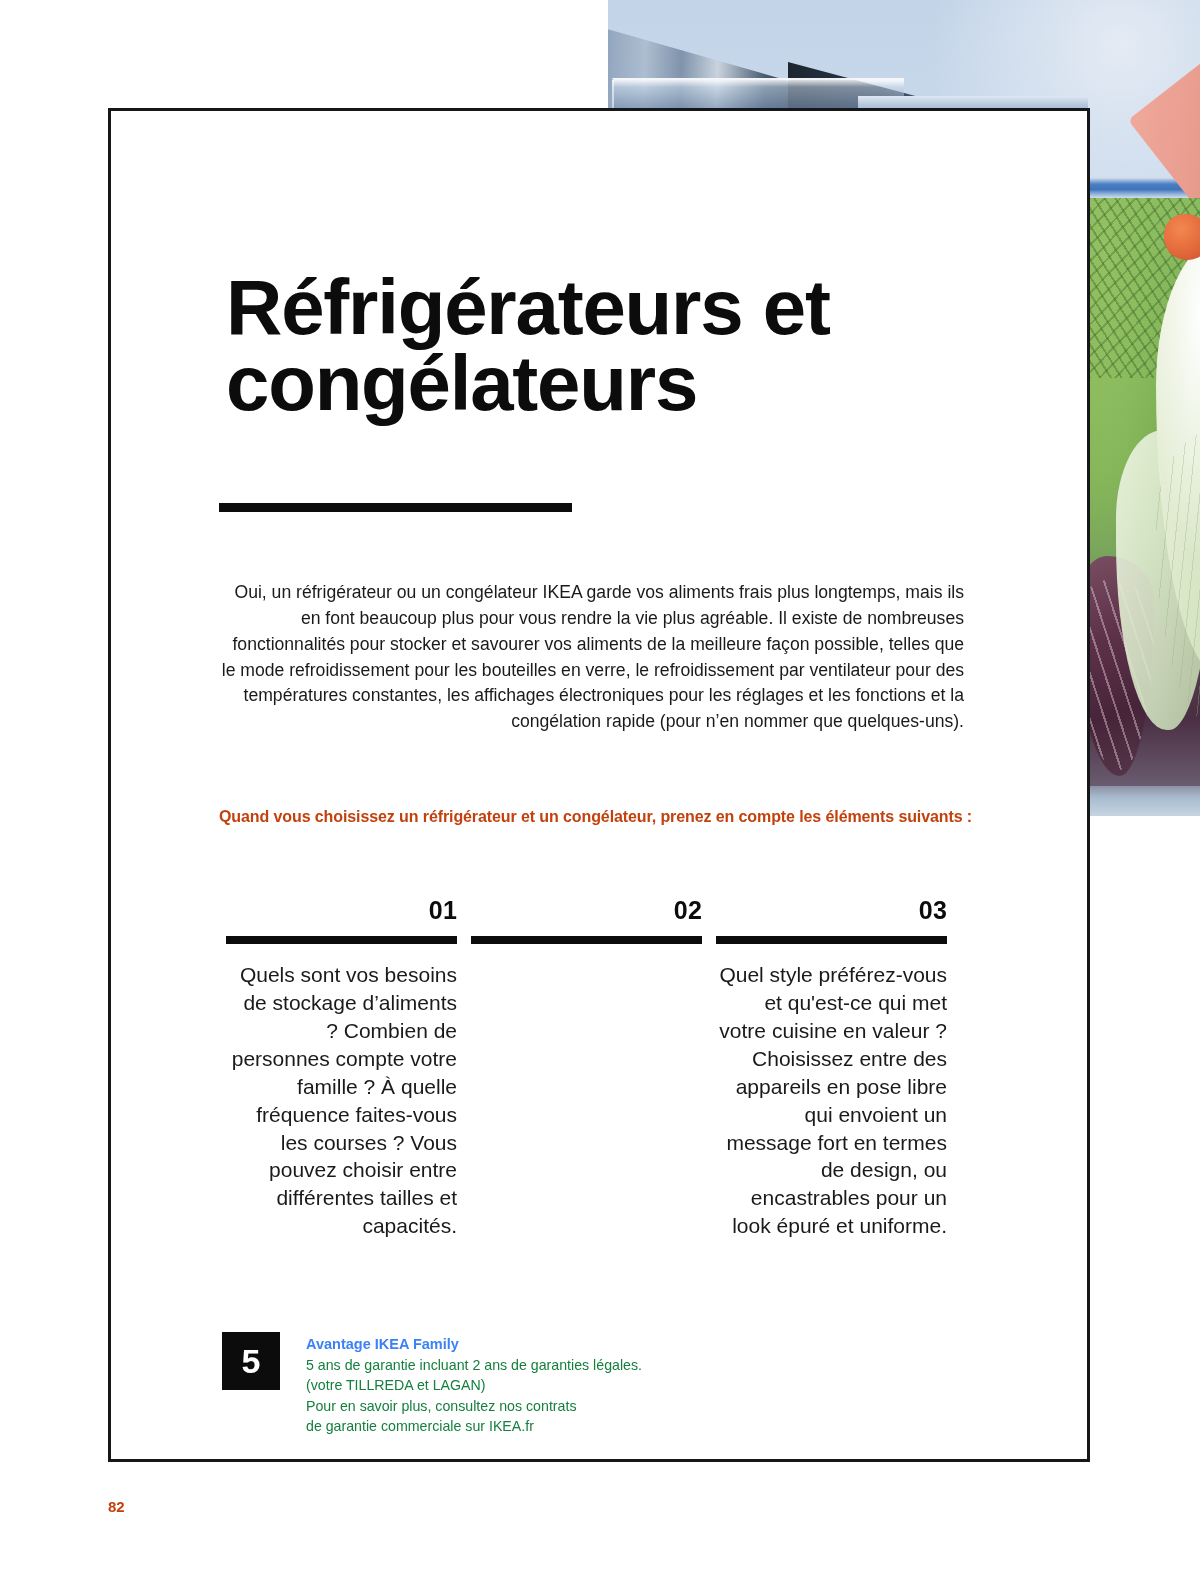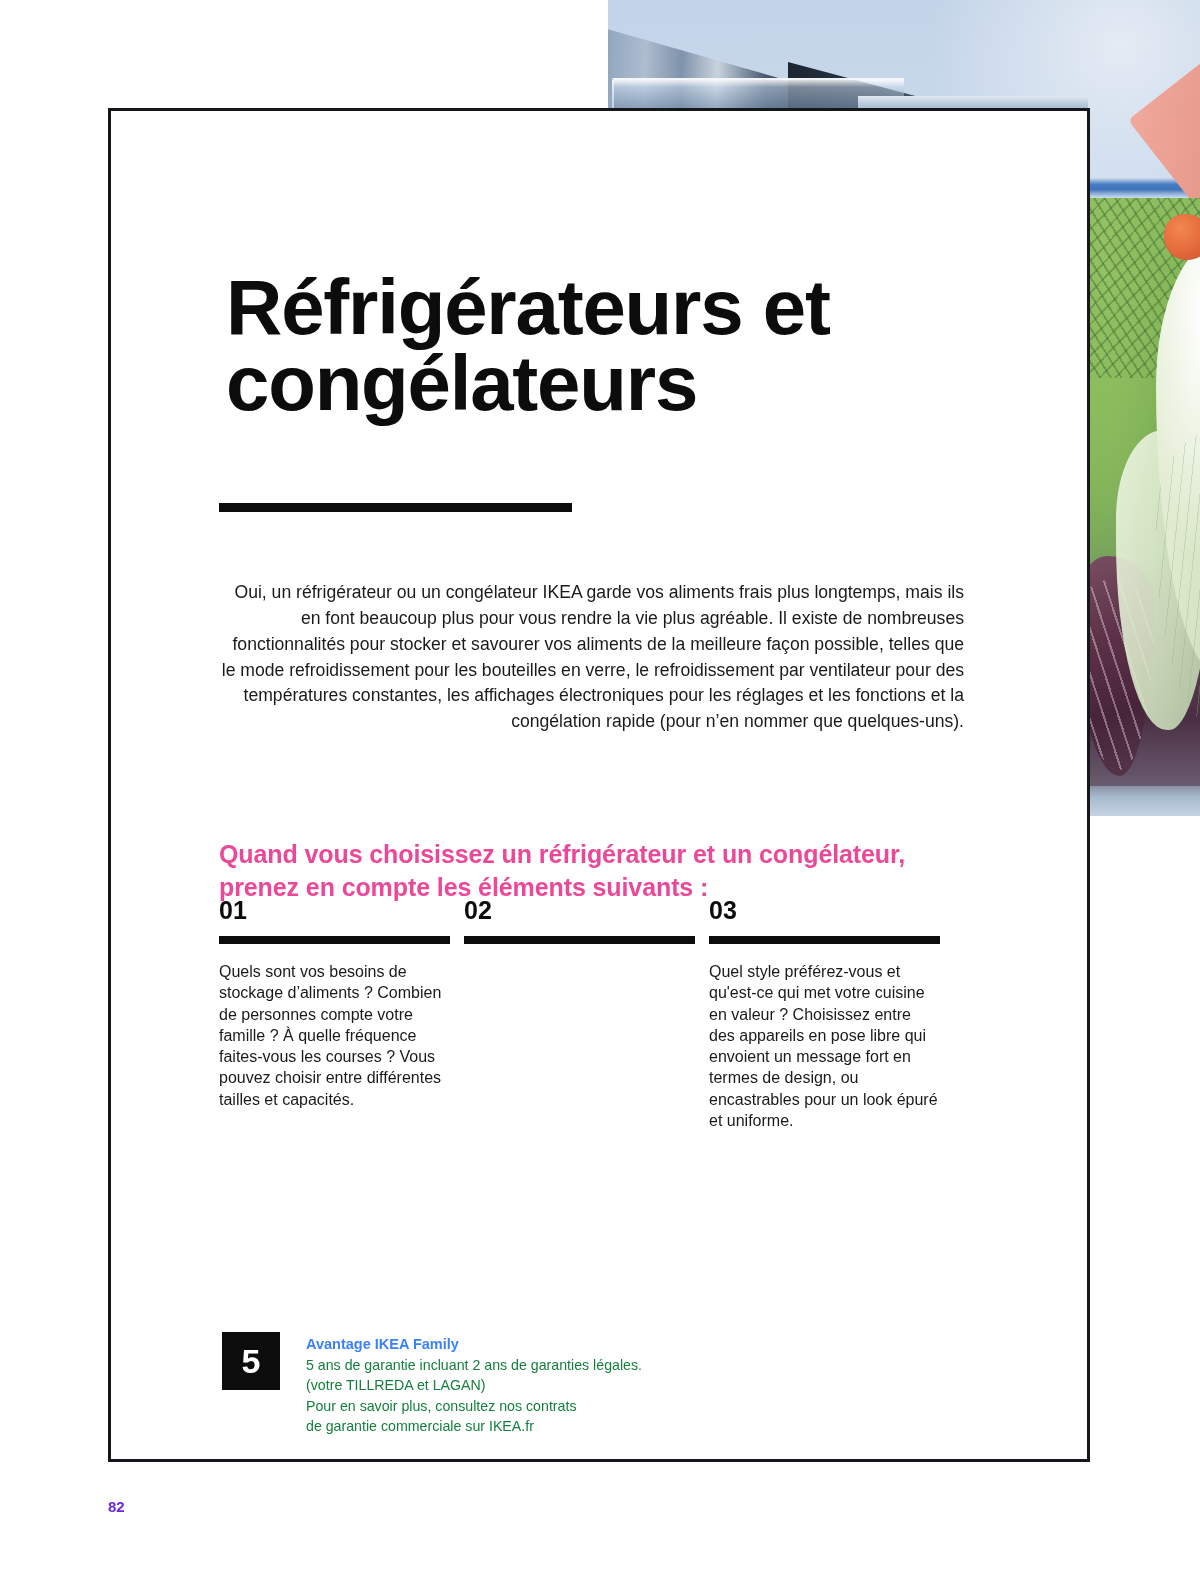--- a/index.html
+++ b/index.html
@@ -202,56 +202,57 @@
     line-height: 1.47;
     color: #1a1a1a;
     margin: 0;
     text-align: right;
   }
 
   
   .subhead {
     position: absolute;
     left: 219px;
-    top: 838px;
+    top: 806px;
     width: 760px;
-    font-size: 25px;
+    font-size: 16px;
     line-height: 1.33;
     font-weight: 700;
-    color: #ec4899;
+    color: #c2410c;
     margin: 0;
     letter-spacing: -0.1px;
   }
 
   
   .cols {
     position: absolute;
-    left: 219px;
+    left: 226px;
     top: 898px;
     width: 756px;
     display: flex;
     gap: 14px;
+    text-align: right;
   }
   .col { width: 231px; }
   .col-num {
     font-size: 25px;
     font-weight: 700;
     color: #0c0c0c;
     line-height: 1;
     letter-spacing: 0.2px;
   }
   .col-rule {
     margin-top: 13px;
     width: 100%;
     height: 8px;
     background: #0c0c0c;
   }
   .col-body {
     margin-top: 17px;
-    font-size: 16px;
+    font-size: 21px;
     line-height: 1.33;
     color: #1a1a1a;
   }
 
   
   .family {
     position: absolute;
     left: 222px;
     top: 1332px;
     display: flex;
@@ -286,21 +287,21 @@
     line-height: 1.43;
   }
 
   
   .page-num {
     position: absolute;
     left: 108px;
     top: 1498px;
     font-size: 15px;
     font-weight: 700;
-    color: #6d28d9;
+    color: #c2410c;
   }
 </style>
 </head>
 <body>
 
 <div class="photo">
   <div class="sky"></div>
   <div class="sky-hi"></div>
   <div class="wedge"></div>
   <div class="wedge2"></div>

